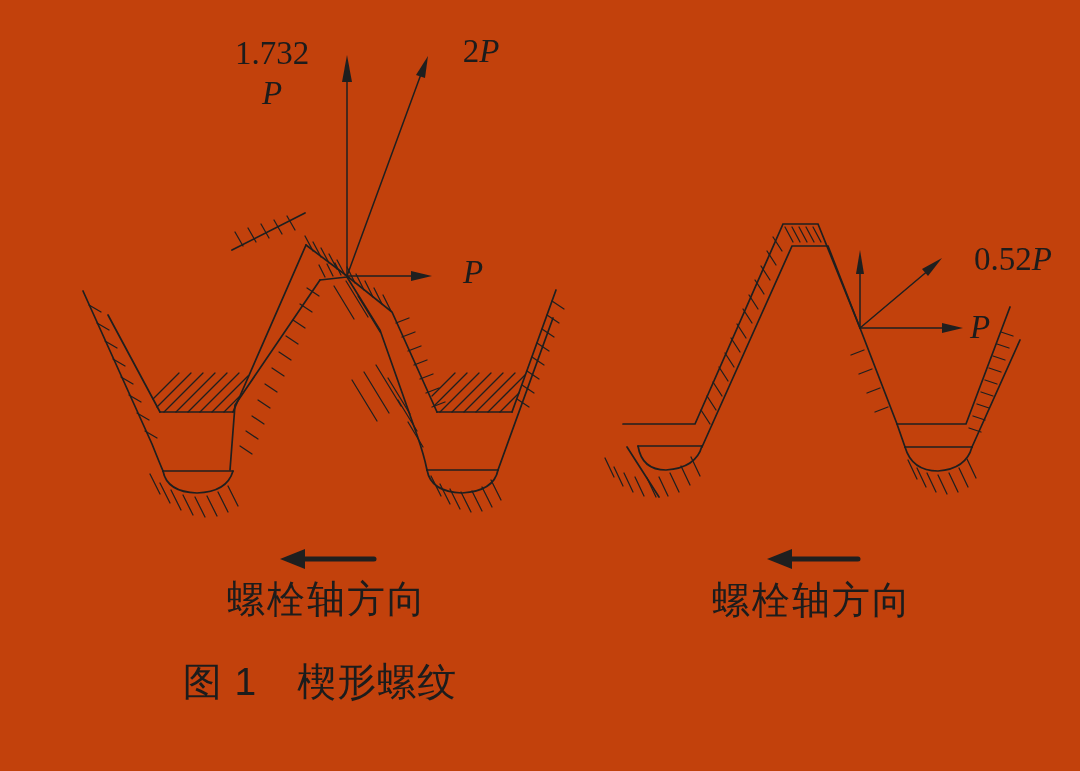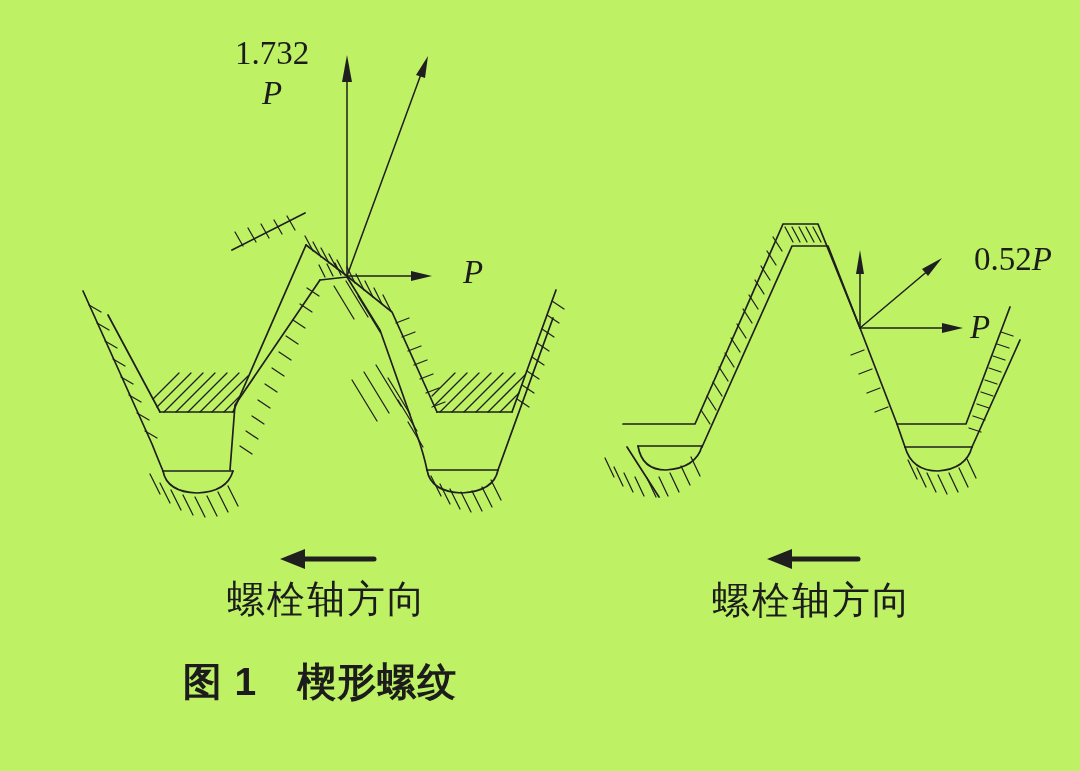--- a/index.html
+++ b/index.html
@@ -1,29 +1,29 @@
 <!DOCTYPE html>
 <html><head>
 <meta charset="utf-8">
 <style>
   html,body{margin:0;padding:0;background:#ffffff;}
   .stage{
     position:relative;
     width:1080px;height:771px;
-    background:#bef264;
+    background:#c2410c;
     overflow:hidden;
     font-family:"Liberation Serif", serif;
     color:#1c1c1c;
   }
   .art{position:absolute;left:0;top:0;width:1080px;height:771px;}
   .lbl{position:absolute;text-align:center;white-space:nowrap;line-height:1.05;}
   .math{font-size:33px;}
   .math .sym{font-style:italic;}
   .axis-label{font-size:38px;letter-spacing:2px;font-family:"Liberation Serif",serif;}
-  .cap-zh{font-size:39px;font-weight:bold;font-family:"Liberation Sans",sans-serif;letter-spacing:1px;}
+  .cap-zh{font-size:39px;font-weight:normal;font-family:"Liberation Sans",sans-serif;letter-spacing:1px;}
   .cap-zh .num{margin-right:40px;}
   .cap-en{font-size:37px;font-family:"Liberation Serif",serif;}
   .cap-en .num{margin-right:46px;}
 </style>
 </head>
 <body>
 
 <div class="stage">
 
   <svg class="art" viewBox="0 0 1080 771" fill="none" stroke="#1f1f1f" stroke-width="1.7" stroke-linecap="round">
@@ -112,20 +112,23 @@
       </g>
     </g>
   </svg>
 
   <div class="lbl math" style="left:212px;top:36px;width:120px;">
     <span>1.732</span>
   </div>
   <div class="lbl math" style="left:212px;top:76px;width:120px;">
     <span class="sym">P</span>
   </div>
+  <div class="lbl math" style="left:431px;top:34px;width:100px;">
+    <span>2</span><span class="sym">P</span>
+  </div>
   <div class="lbl math" style="left:443px;top:255px;width:60px;">
     <span class="sym">P</span>
   </div>
   <div class="lbl axis-label" style="left:227px;top:580px;width:200px;">螺栓轴方向</div>
   <div class="lbl cap-zh" style="left:100px;top:662px;width:440px;">
     <span class="num">图 1</span><span>楔形螺纹</span>
   </div>
 
   <div class="lbl math" style="left:943px;top:242px;width:140px;">
     <span>0.52</span><span class="sym">P</span>

